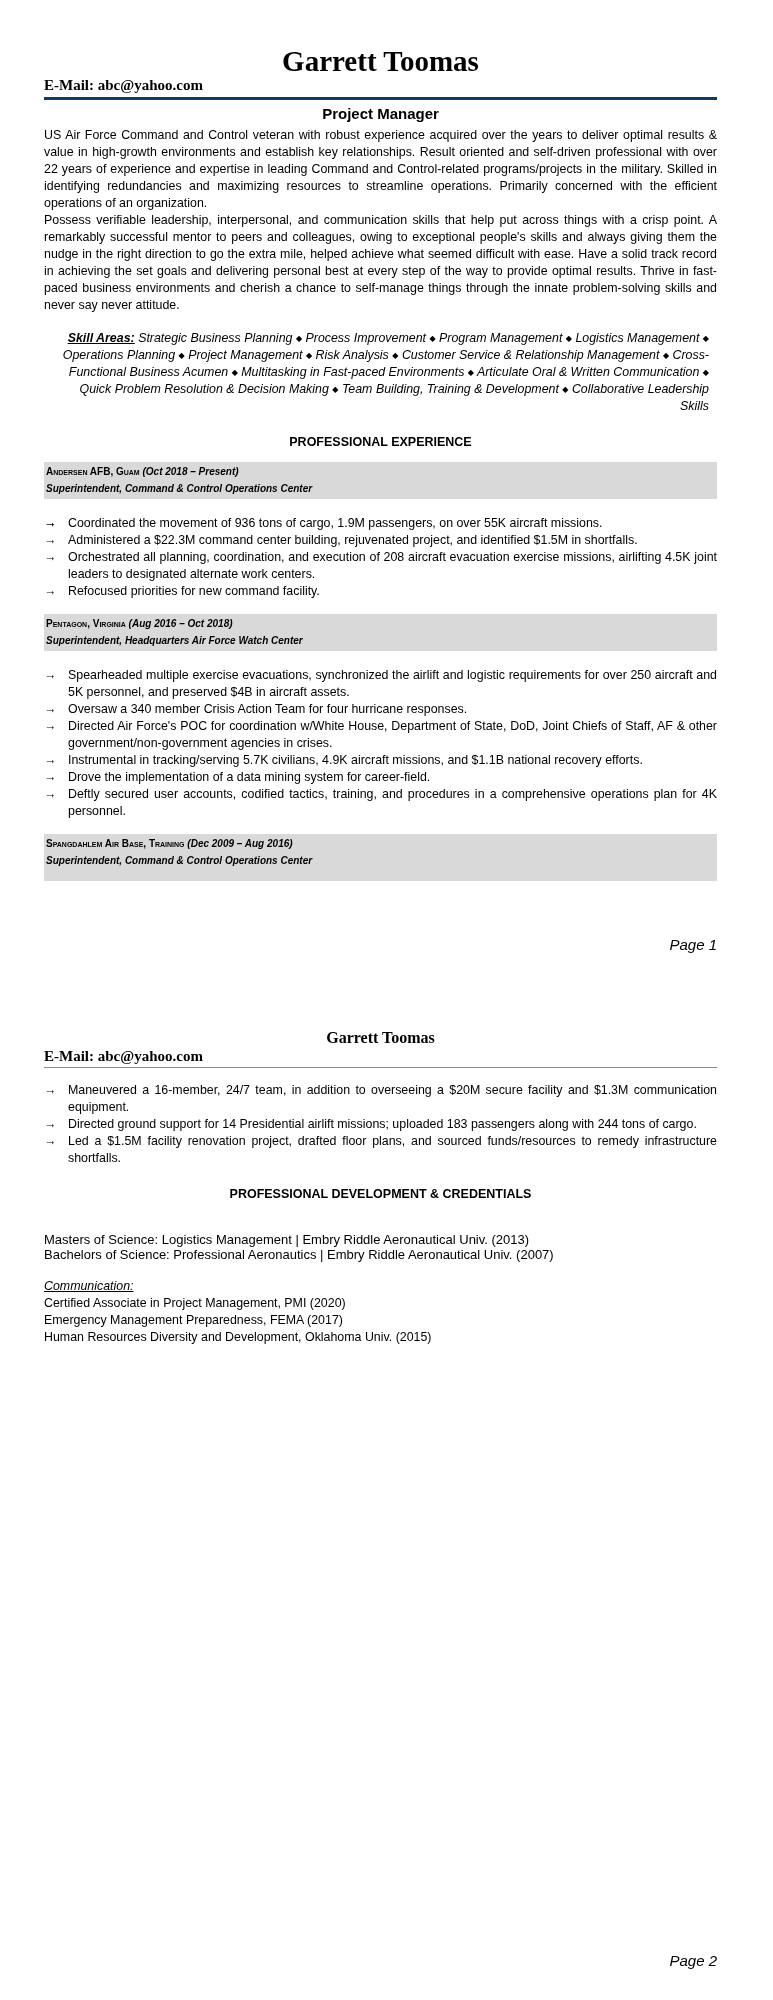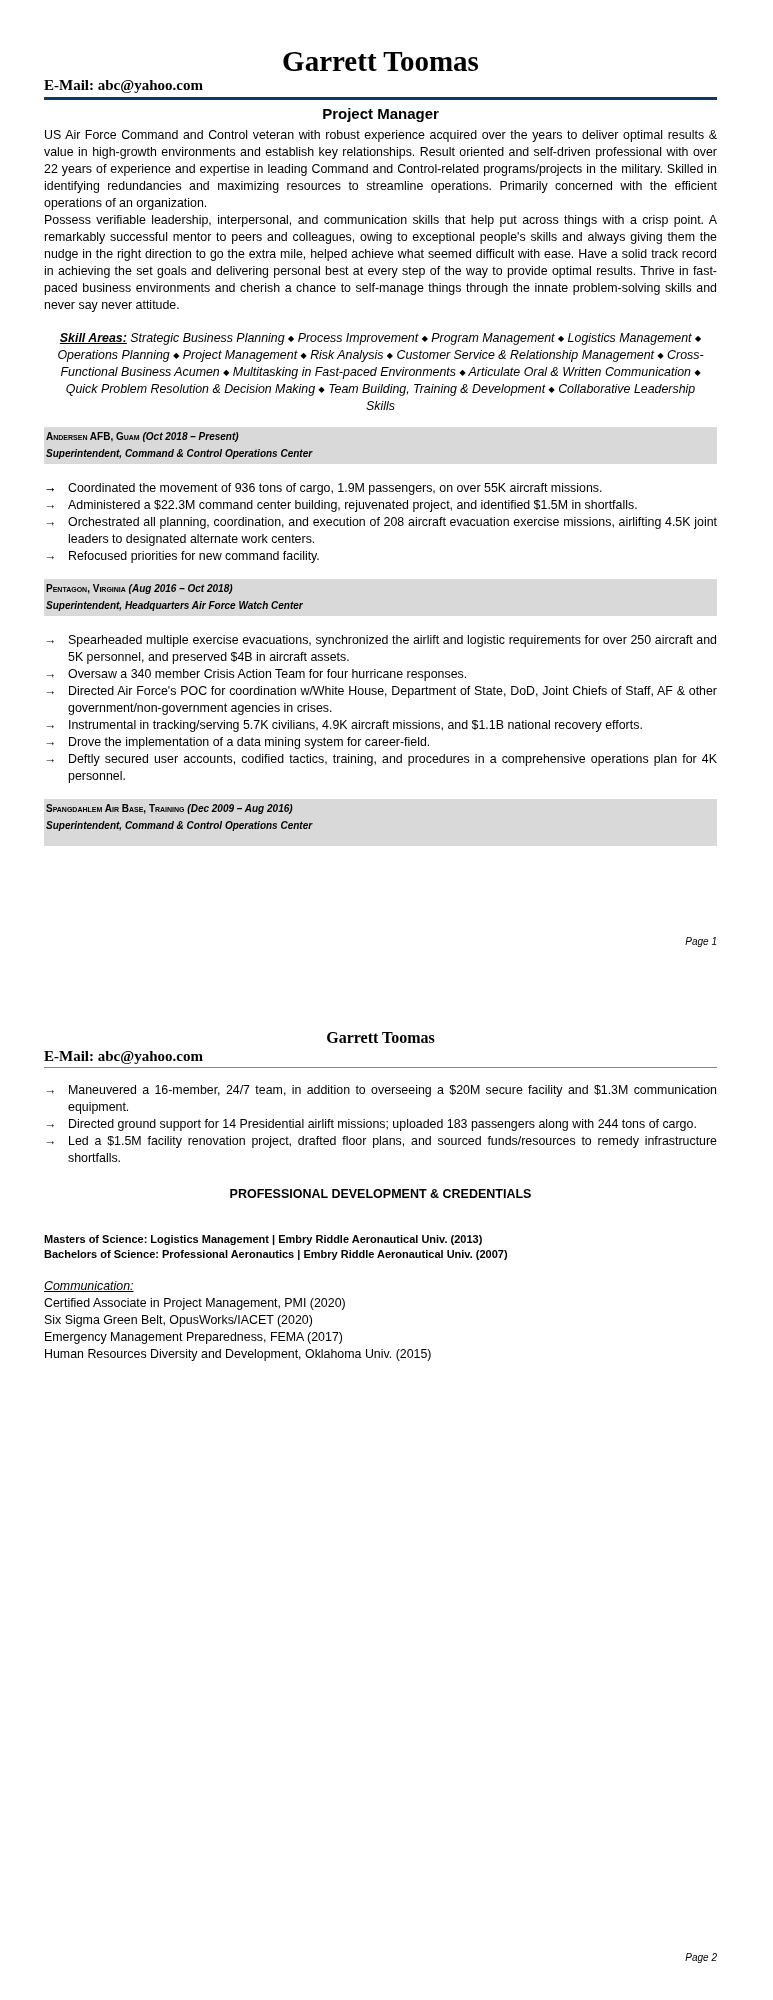--- a/index.html
+++ b/index.html
@@ -7,53 +7,54 @@
     .page { position: absolute; left: 44px; width: 673px; }
     .name { font-family: "Liberation Serif", serif; font-weight: bold; text-align: center; }
     .email { font-family: "Liberation Serif", serif; font-weight: bold; text-align: left; }
     .p1-name { font-size: 29px; line-height: 30px; margin-top: 0; }
     .p1-email { font-size: 15px; line-height: 18px; }
     .rule-thick { height: 3px; background: #0f3a66; margin-top: 3px; }
     .rule-thin { height: 1px; background: #888; margin-top: 2px; }
     .title { font-size: 15px; font-weight: bold; text-align: center; margin-top: 4px; line-height: 19px; }
     .para { font-size: 12.4px; line-height: 17px; text-align: justify; margin: 4px 0 0 0; }
     .para + .para { margin-top: 0; }
-    .skills { font-size: 12.4px; line-height: 17px; text-align: center; font-style: italic; margin-top: 16px; padding: 0 8px; }
+    .skills { font-size: 12.4px; line-height: 17px; text-align: right; font-style: italic; margin-top: 16px; padding: 0 8px; }
     .skills .lbl { font-weight: bold; text-decoration: underline; }
     .section-head { font-size: 12.5px; font-weight: bold; text-align: center; margin-top: 19px; line-height: 16px; }
     .job-head { background: #d9d9d9; font-size: 10px; line-height: 17px; padding: 1px 2px 2px 2px; margin-top: 14px; font-weight: bold; }
     .job-head .sc { font-variant: small-caps; }
     .job-head .it { font-style: italic; }
     ul.bul { list-style: none; margin: 16px 0 0 0; padding: 0; }
     ul.bul li { position: relative; padding-left: 24px; font-size: 12.4px; line-height: 17px; text-align: justify; }
     ul.bul li .arrow { position: absolute; left: 0; top: 0; }
-    .pagenum { position: absolute; right: 0; font-style: italic; font-size: 10px; }
+    .pagenum { position: absolute; right: 0; font-style: italic; font-size: 15px; }
     .p2-name { font-size: 16px; line-height: 19px; }
     .p2-email { font-size: 15px; line-height: 18px; }
-    .edu { font-size: 11px; line-height: 15px; font-weight: bold; margin-top: 30px; }
+    .edu { font-size: 13px; line-height: 15px; font-weight: normal; margin-top: 30px; }
     .sub-label { font-style: italic; text-decoration: underline; }
     .plain { font-size: 12.4px; line-height: 17px; }
     .block { margin-top: 16px; }
   </style>
 </head>
 <body>
 
 <div class="page" style="top:46px;">
   <div class="name p1-name">Garrett Toomas</div>
   <div class="email p1-email">E-Mail: abc@yahoo.com</div>
   <div class="rule-thick"></div>
   <div class="title">Project Manager</div>
   <p class="para">US Air Force Command and Control veteran with robust experience acquired over the years to deliver optimal results &amp; value in high-growth environments and establish key relationships. Result oriented and self-driven professional with over 22 years of experience and expertise in leading Command and Control-related programs/projects in the military. Skilled in identifying redundancies and maximizing resources to streamline operations. Primarily concerned with the efficient operations of an organization.</p>
   <p class="para">Possess verifiable leadership, interpersonal, and communication skills that help put across things with a crisp point. A remarkably successful mentor to peers and colleagues, owing to exceptional people's skills and always giving them the nudge in the right direction to go the extra mile, helped achieve what seemed difficult with ease. Have a solid track record in achieving the set goals and delivering personal best at every step of the way to provide optimal results. Thrive in fast-paced business environments and cherish a chance to self-manage things through the innate problem-solving skills and never say never attitude.</p>
 
   <div class="skills">
     <span class="lbl">Skill Areas:</span>
     <span id="skills-list"> <span>Strategic Business Planning</span> <span style="font-size: 8px; font-style: normal; vertical-align: 1px;">◆</span> <span>Process Improvement</span> <span style="font-size: 8px; font-style: normal; vertical-align: 1px;">◆</span> <span>Program Management</span> <span style="font-size: 8px; font-style: normal; vertical-align: 1px;">◆</span> <span>Logistics Management</span> <span style="font-size: 8px; font-style: normal; vertical-align: 1px;">◆</span> <span>Operations Planning</span> <span style="font-size: 8px; font-style: normal; vertical-align: 1px;">◆</span> <span>Project Management</span> <span style="font-size: 8px; font-style: normal; vertical-align: 1px;">◆</span> <span>Risk Analysis</span> <span style="font-size: 8px; font-style: normal; vertical-align: 1px;">◆</span> <span>Customer Service &amp; Relationship Management</span> <span style="font-size: 8px; font-style: normal; vertical-align: 1px;">◆</span> <span>Cross-Functional Business Acumen</span> <span style="font-size: 8px; font-style: normal; vertical-align: 1px;">◆</span> <span>Multitasking in Fast-paced Environments</span> <span style="font-size: 8px; font-style: normal; vertical-align: 1px;">◆</span> <span>Articulate Oral &amp; Written Communication</span> <span style="font-size: 8px; font-style: normal; vertical-align: 1px;">◆</span> <span>Quick Problem Resolution &amp; Decision Making</span> <span style="font-size: 8px; font-style: normal; vertical-align: 1px;">◆</span> <span>Team Building, Training &amp; Development</span> <span style="font-size: 8px; font-style: normal; vertical-align: 1px;">◆</span> <span>Collaborative Leadership Skills</span></span>
   </div>
 
+  <div class="section-head">PROFESSIONAL EXPERIENCE</div>
 
   <div id="jobs">
       <div class="job-head" style="margin-top: 12px;">
         <div><span class="sc">Andersen AFB, Guam</span> <span class="it">(Oct 2018 – Present)</span></div>
         <div class="it">Superintendent, Command &amp; Control Operations Center</div>
       </div>
       <ul class="bul">
         <li><span class="arrow">→</span></li>
         <li><span class="arrow">→</span><span>Coordinated the movement of 936 tons of cargo, 1.9M passengers, on over 55K aircraft missions.</span></li>
         <li><span class="arrow">→</span><span>Administered a $22.3M command center building, rejuvenated project, and identified $1.5M in shortfalls.</span></li>
@@ -95,20 +96,19 @@
   <div class="section-head">PROFESSIONAL DEVELOPMENT &amp; CREDENTIALS</div>
 
   <div class="edu">
     <div>Masters of Science: Logistics Management | Embry Riddle Aeronautical Univ. (2013)</div>
     <div>Bachelors of Science: Professional Aeronautics | Embry Riddle Aeronautical Univ. (2007)</div>
   </div>
 
   <div class="block plain">
     <div><span class="sub-label">Communication:</span></div>
     <div>Certified Associate in Project Management, PMI (2020)</div>
-    <div>Six Sigma Green Belt, OpusWorks/IACET (2020)</div>
     <div>Emergency Management Preparedness, FEMA (2017)</div>
     <div>Human Resources Diversity and Development, Oklahoma Univ. (2015)</div>
   </div>
 
 
   <div class="pagenum" style="top:924px;">Page 2</div>
 </div>
 
 </body></html>

